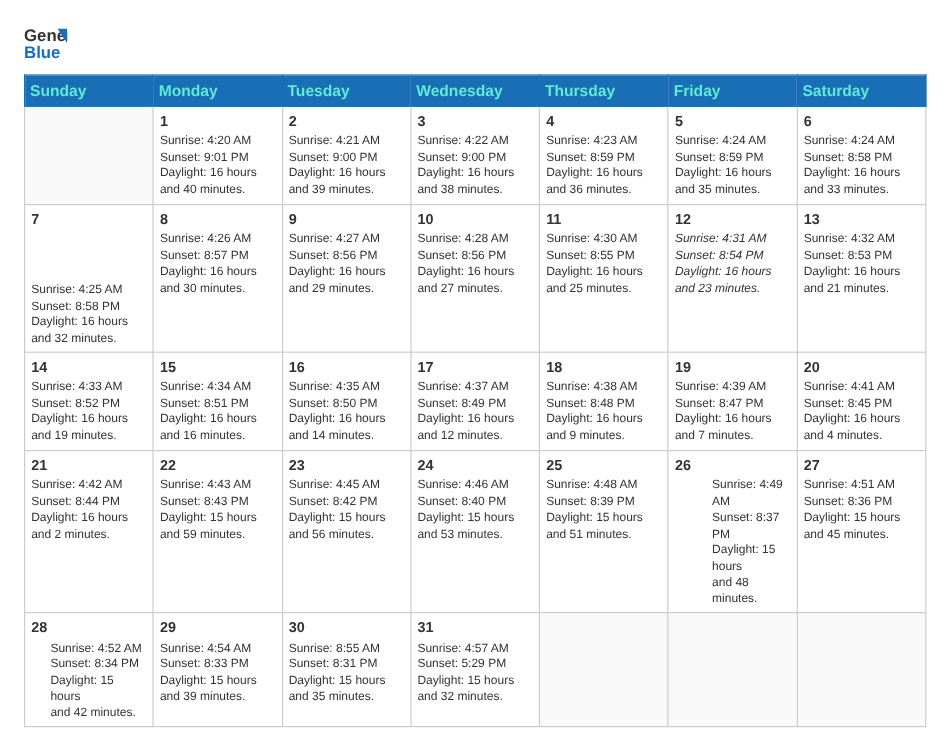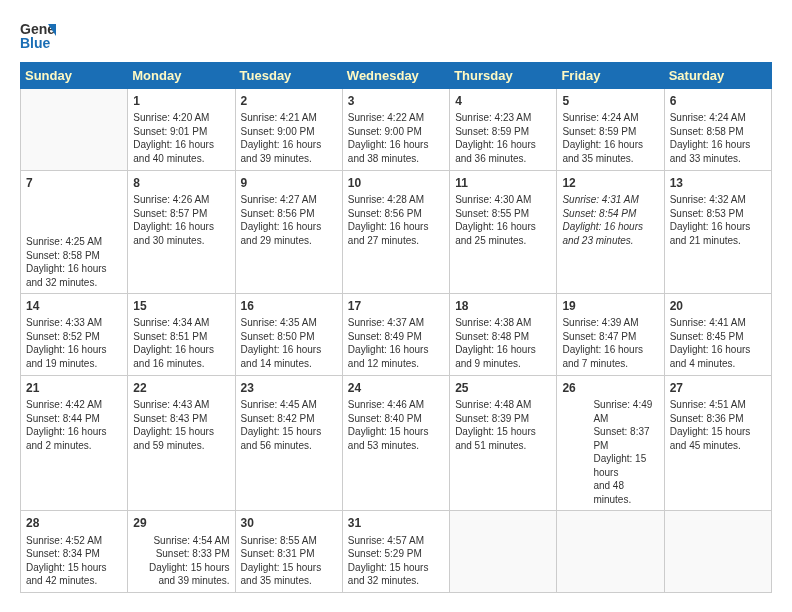--- a/index.html
+++ b/index.html
@@ -44,21 +44,21 @@
       font-size: 14px;
       color: #555;
     }
     .calendar {
       width: 100%;
       border-collapse: collapse;
       font-size: 11px;
     }
     .calendar th {
       background: #1a6eb5;
-      color: #fef9c3;
+      color: #5eead4;
       padding: 5px 4px;
       text-align: left;
       font-size: 13px;
       font-weight: bold;
       border: 1px solid #1a6eb5;
     }
     .calendar td {
       border: 1px solid #ccc;
       vertical-align: top;
       padding: 4px 5px;
@@ -312,28 +312,28 @@
             <span class="day-number">27</span>
             <div class="day-info" style="white-space: pre-line;">Sunrise: 4:51 AM
 Sunset: 8:36 PM
 Daylight: 15 hours
 and 45 minutes.</div>
           </td>
         </tr>
         <tr>
           <td>
             <span class="day-number">28</span>
-            <div class="day-info" style="white-space: pre-line;">Sunrise: 4:52 AM
+            <div class="day-info" style="white-space: pre-line; margin-left: 16px;">Sunrise: 4:52 AM
 Sunset: 8:34 PM
 Daylight: 15 hours
 and 42 minutes.</div>
           </td>
           <td>
             <span class="day-number">29</span>
-            <div class="day-info" style="white-space: pre-line; text-align: right;">Sunrise: 4:54 AM
+            <div class="day-info" style="white-space: pre-line;">Sunrise: 4:54 AM
 Sunset: 8:33 PM
 Daylight: 15 hours
 and 39 minutes.</div>
           </td>
           <td>
             <span class="day-number">30</span>
             <div class="day-info" style="white-space: pre-line;">Sunrise: 8:55 AM
 Sunset: 8:31 PM
 Daylight: 15 hours
 and 35 minutes.</div>

